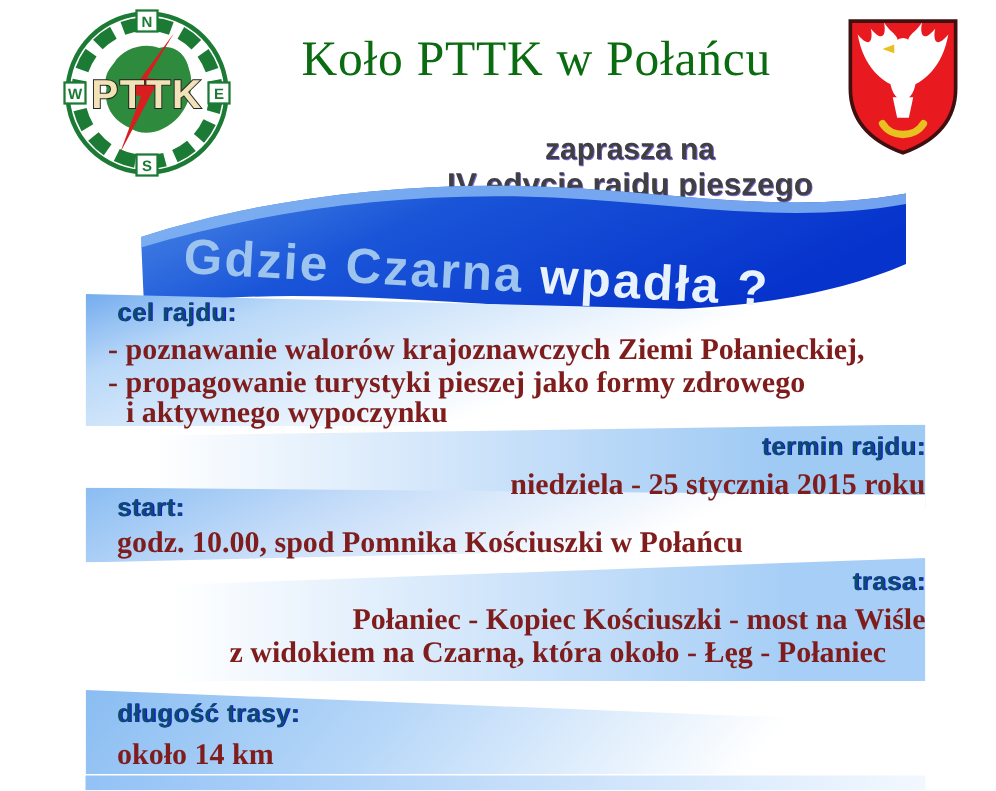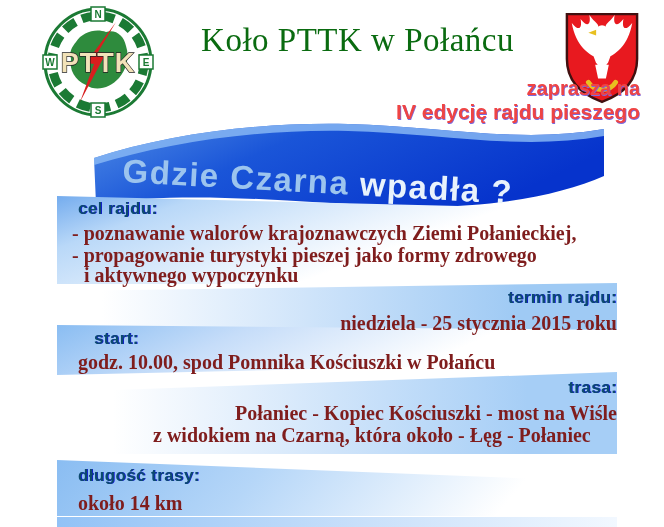--- a/index.html
+++ b/index.html
@@ -8,24 +8,25 @@
     background:#ffffff;font-family:"Liberation Serif",serif;
   }
   .abs{position:absolute;}
   
   .main-title{
     left:155px;top:22px;width:405px;text-align:center;
     font-family:"Liberation Serif",serif;font-weight:normal;
     font-size:33px;color:#0a6b10;letter-spacing:0.5px;white-space:nowrap;
   }
   .subtitle{
-    left:200px;width:440px;text-align:right;
+    left:200px;width:440px;text-align:center;
     font-family:"Liberation Sans",sans-serif;font-weight:bold;
-    color:#ef4444;white-space:nowrap;
+    color:#404040;white-space:nowrap;
     text-shadow:0.6px 0.6px 0 #7a6ae0;
+    margin-top:12px;
   }
   .subtitle.s1{top:77px;font-size:20px;}
   .subtitle.s2{top:100px;font-size:21px;}
   
   .band{left:57px;width:560px;}
   .band-cel{
     top:196px;height:88px;
     background:linear-gradient(160deg,#74acee 0%,#b9d8f8 18%,#ffffff 60%);
     clip-path:polygon(0 0,100% 14px,100% 100%,0 100%);
   }
@@ -130,21 +131,21 @@
   <div class="abs band band-bottom"></div>
 
   <div class="abs sec-label" style="left:78px;top:199px;">cel rajdu:</div>
   <div class="abs sec-body" style="left:72px;top:222px;">- poznawanie walorów krajoznawczych Ziemi Połanieckiej,</div>
   <div class="abs sec-body" style="left:72px;top:244px;">- propagowanie turystyki pieszej jako formy zdrowego</div>
   <div class="abs sec-body" style="left:84px;top:264px;">i aktywnego  wypoczynku</div>
 
   <div class="abs sec-label ra" style="right:47px;top:288px;">termin rajdu:</div>
   <div class="abs sec-body ra" style="right:47px;top:312px;">niedziela - 25 stycznia 2015 roku</div>
 
-  <div class="abs sec-label" style="left:94px;top:329px;">start:</div>
+  <div class="abs sec-label" style="left:78px;top:329px;">start:</div>
   <div class="abs sec-body" style="left:78px;top:351px;">godz. 10.00, spod Pomnika Kościuszki w Połańcu</div>
 
   <div class="abs sec-label ra" style="right:47px;top:378px;">trasa:</div>
   <div class="abs sec-body ra" style="right:47px;top:402px;">Połaniec - Kopiec Kościuszki - most na Wiśle</div>
   <div class="abs sec-body" style="left:153px;top:424px;">z widokiem na Czarną, która około - Łęg - Połaniec</div>
 
   <div class="abs sec-label" style="left:78px;top:466px;">długość trasy:</div>
   <div class="abs sec-body" style="left:78px;top:492px;">około 14 km</div>
 
 </div>

